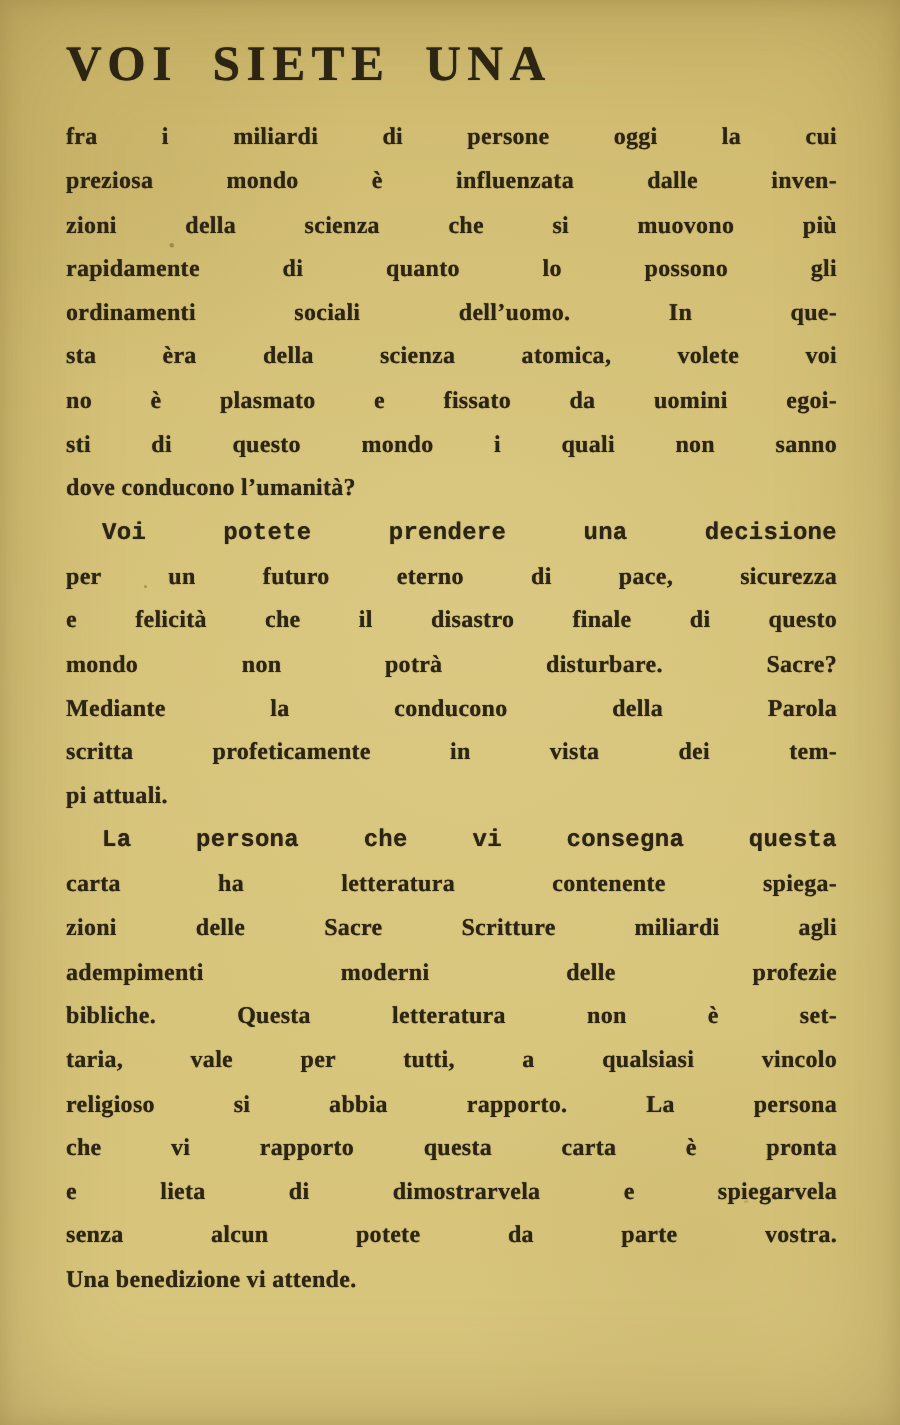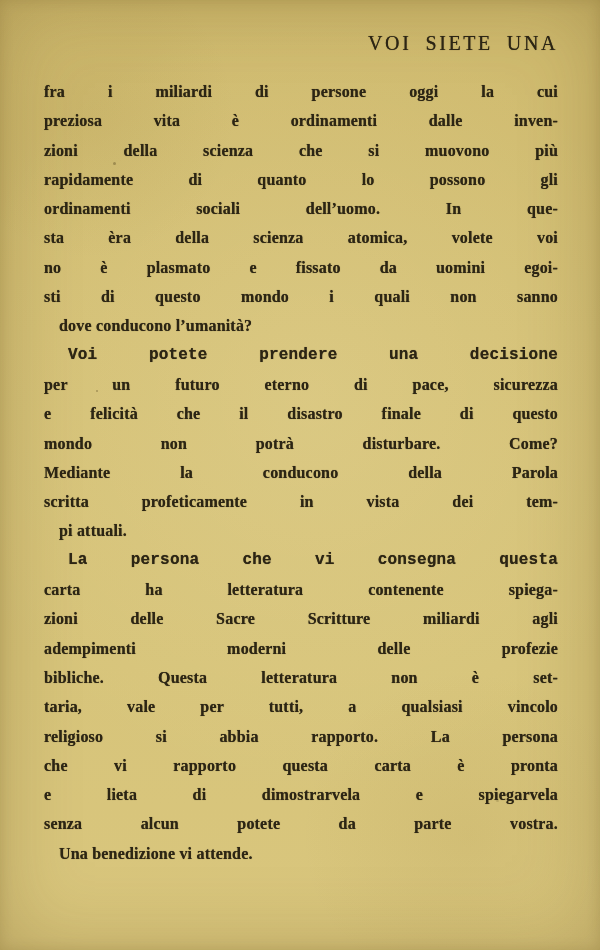--- a/index.html
+++ b/index.html
@@ -23,44 +23,43 @@
     color: var(--ink, #2c2514);
   }
   .content {
     position: absolute;
     left: 44px;
     right: 42px;
     top: 24px;
   }
   .title {
     margin: 0 0 15px 0;
-    text-align: right;
-    font-size: 20px;
+    text-align: left;
+    font-size: 33px;
     line-height: 38px;
-    font-weight: normal;
+    font-weight: bold;
     letter-spacing: 0.13em;
     word-spacing: 0.32em;
     color: var(--ink, #2c2514);
     text-shadow: 0 0 0.7px rgba(44,37,20,0.85);
   }
   .paragraph { margin: 0; }
   .line {
     font-size: 16px;
     line-height: 29.3px;
     font-weight: bold;
     letter-spacing: 0.012em;
     text-align: justify;
     text-align-last: justify;
     text-justify: inter-word;
     white-space: normal;
     text-shadow: 0 0 0.7px rgba(44,37,20,0.8);
   }
   .line.last {
     text-align-last: left;
-    margin-left: 15px;
   }
   .line.indent {
     padding-left: 24px;
     font-family: Liberation Mono, monospace;
   }
   
   .speck {
     position: absolute;
     border-radius: 50%;
     background: rgba(70,55,20,0.35);
@@ -69,34 +68,34 @@
 </style>
 </head>
 <body>
 
 <div class="page">
   <div class="content">
     <h1 class="title">VOI SIETE UNA</h1>
     <div id="paragraphs">
         <div class="paragraph">
           <div class="line">fra i miliardi di persone oggi la cui</div>
-          <div class="line">preziosa vita è ordinamenti dalle inven-</div>
+          <div class="line">preziosa mondo è influenzata dalle inven-</div>
           <div class="line">zioni della scienza che si muovono più</div>
           <div class="line">rapidamente di quanto lo possono gli</div>
           <div class="line">ordinamenti sociali dell’uomo. In que-</div>
           <div class="line">sta èra della scienza atomica, volete voi</div>
           <div class="line">no è plasmato e fissato da uomini egoi-</div>
           <div class="line">sti di questo mondo i quali non sanno</div>
           <div class="line last">dove conducono l’umanità?</div>
         </div>
         <div class="paragraph">
           <div class="line indent">Voi potete prendere una decisione</div>
           <div class="line">per un futuro eterno di pace, sicurezza</div>
           <div class="line">e felicità che il disastro finale di questo</div>
-          <div class="line">mondo non potrà disturbare. Come?</div>
+          <div class="line">mondo non potrà disturbare. Sacre?</div>
           <div class="line">Mediante la conducono della Parola</div>
           <div class="line">scritta profeticamente in vista dei tem-</div>
           <div class="line last">pi attuali.</div>
         </div>
         <div class="paragraph">
           <div class="line indent">La persona che vi consegna questa</div>
           <div class="line">carta ha letteratura contenente spiega-</div>
           <div class="line">zioni delle Sacre Scritture miliardi agli</div>
           <div class="line">adempimenti moderni delle profezie</div>
           <div class="line">bibliche. Questa letteratura non è set-</div>

